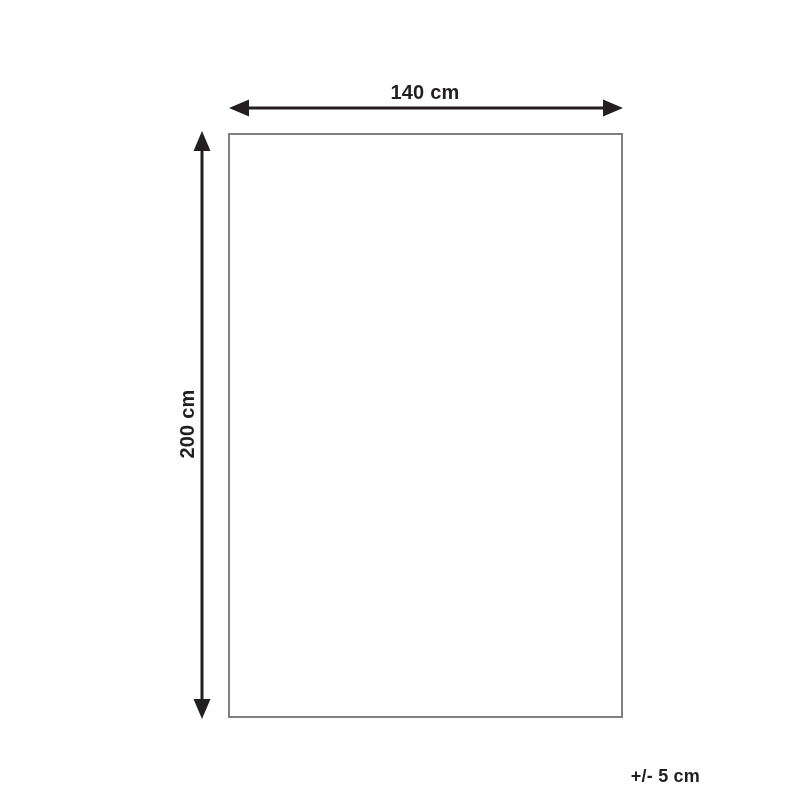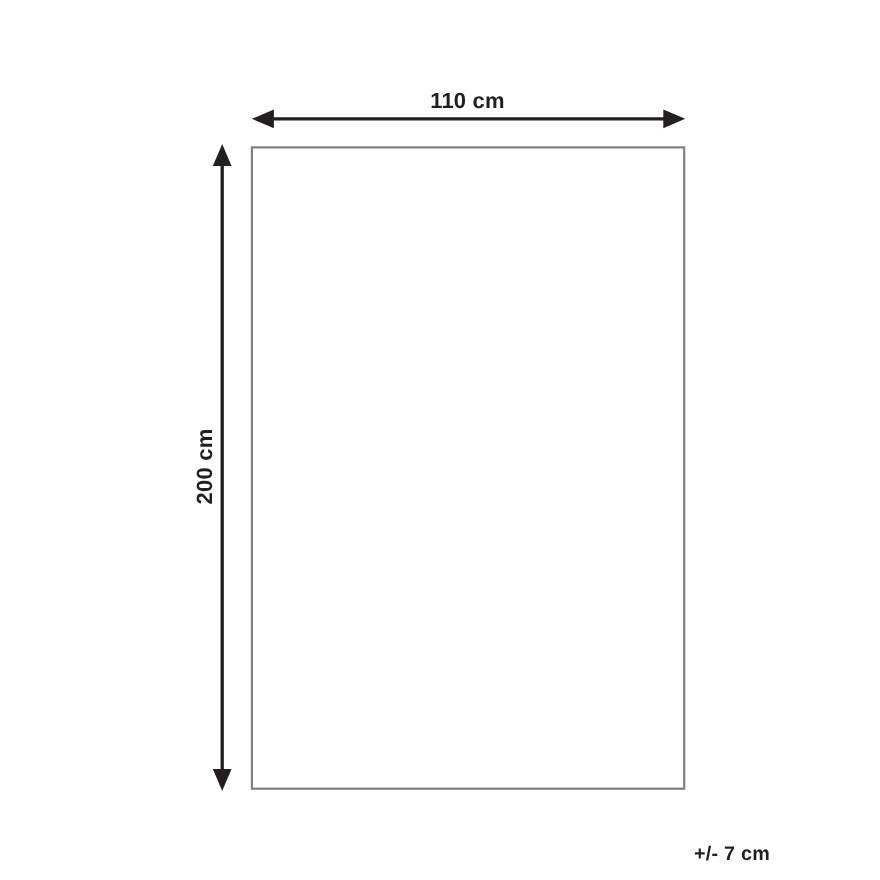--- a/index.html
+++ b/index.html
@@ -68,19 +68,19 @@
       <polygon points="623,108 603,99.5 603,116.5" fill="#231f20"></polygon>
     </g>
 
     <g>
       <line x1="202" y1="145" x2="202" y2="705" stroke-width="3" stroke="#231f20"></line>
       <polygon points="202,131 193.5,151 210.5,151" fill="#231f20"></polygon>
       <polygon points="202,719 193.5,699 210.5,699" fill="#231f20"></polygon>
     </g>
   </svg>
 
-  <div class="dim-label width-label">110 cm</div>
+  <div class="dim-label width-label">140 cm</div>
 
   <div class="dim-label height-label">200 cm</div>
 
-  <div class="dim-label tolerance-label">+/- 7 cm</div>
+  <div class="dim-label tolerance-label">+/- 5 cm</div>
 
 </div>
 
 </body></html>

